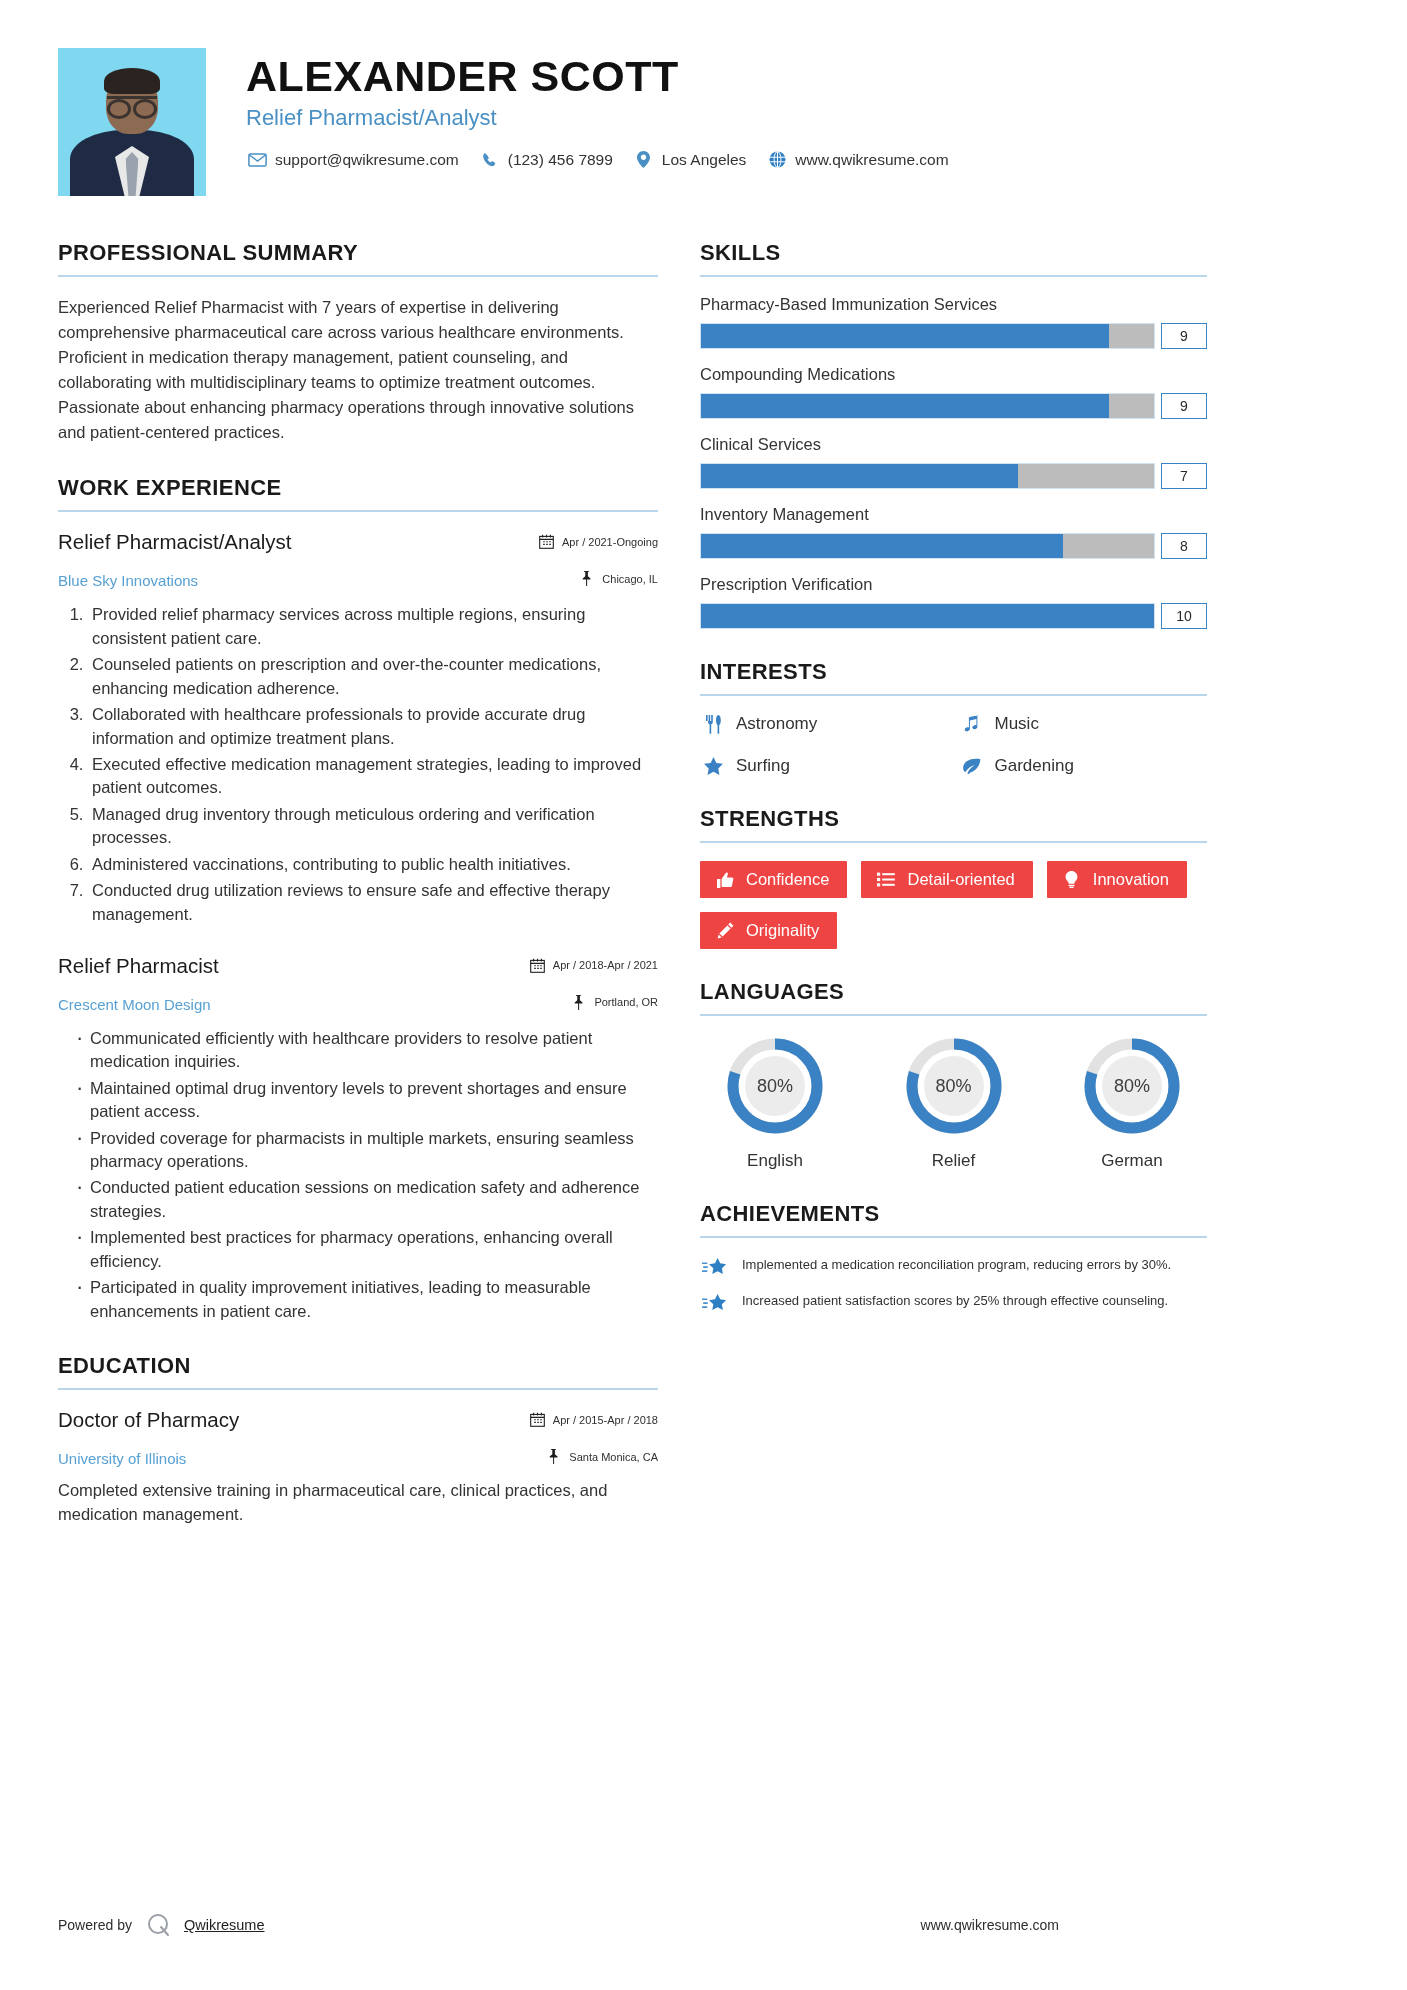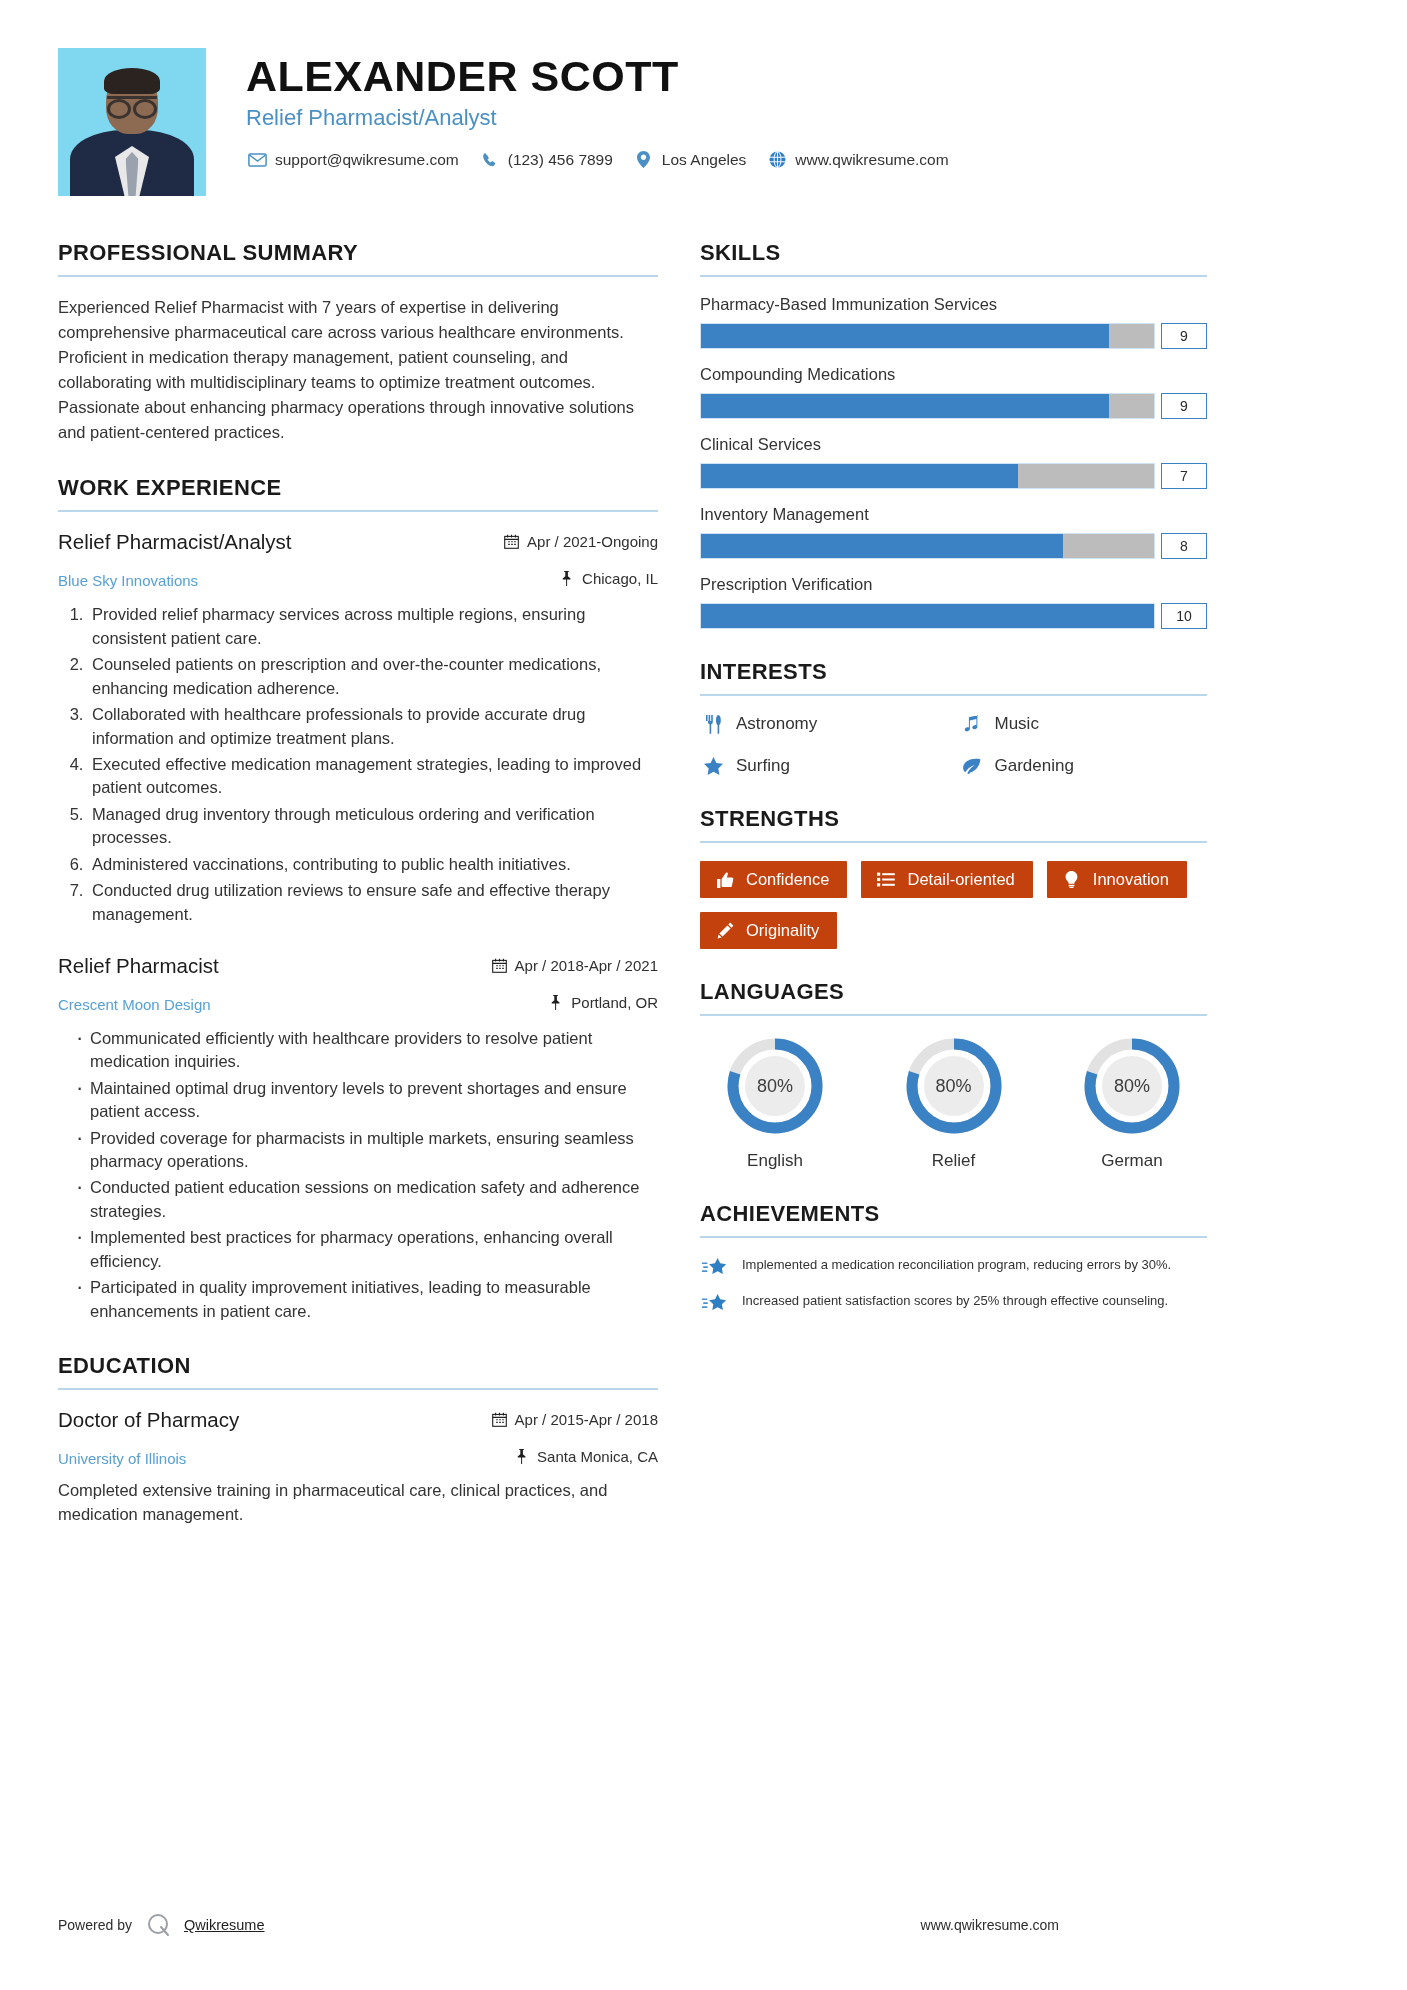--- a/index.html
+++ b/index.html
@@ -169,21 +169,21 @@
     font-size: 20.5px;
     color: #1c1c1c;
     font-weight: 400;
   }
   .entry-org {
     font-size: 15px;
     color: #57a0d3;
     margin-top: 16px;
   }
   .entry-meta {
-    font-size: 15px;
+    font-size: 11px;
     color: #303030;
     display: flex;
     align-items: center;
     white-space: nowrap;
   }
   .entry-meta .m-ico {
     width: 17px;
     margin-right: 7px;
     display: inline-flex;
     align-items: center;
@@ -286,21 +286,21 @@
   }
 
   
   .strengths-wrap {
     display: flex;
     flex-wrap: wrap;
     gap: 14px;
     margin-top: 4px;
   }
   .strength {
-    background: #c2410c;
+    background: #ef4444;
     color: #ffffff;
     font-size: 16.5px;
     padding: 9px 18px 9px 14px;
     display: inline-flex;
     align-items: center;
     border-radius: 1px;
   }
   .strength .st-ico {
     display: inline-flex;
     align-items: center;

